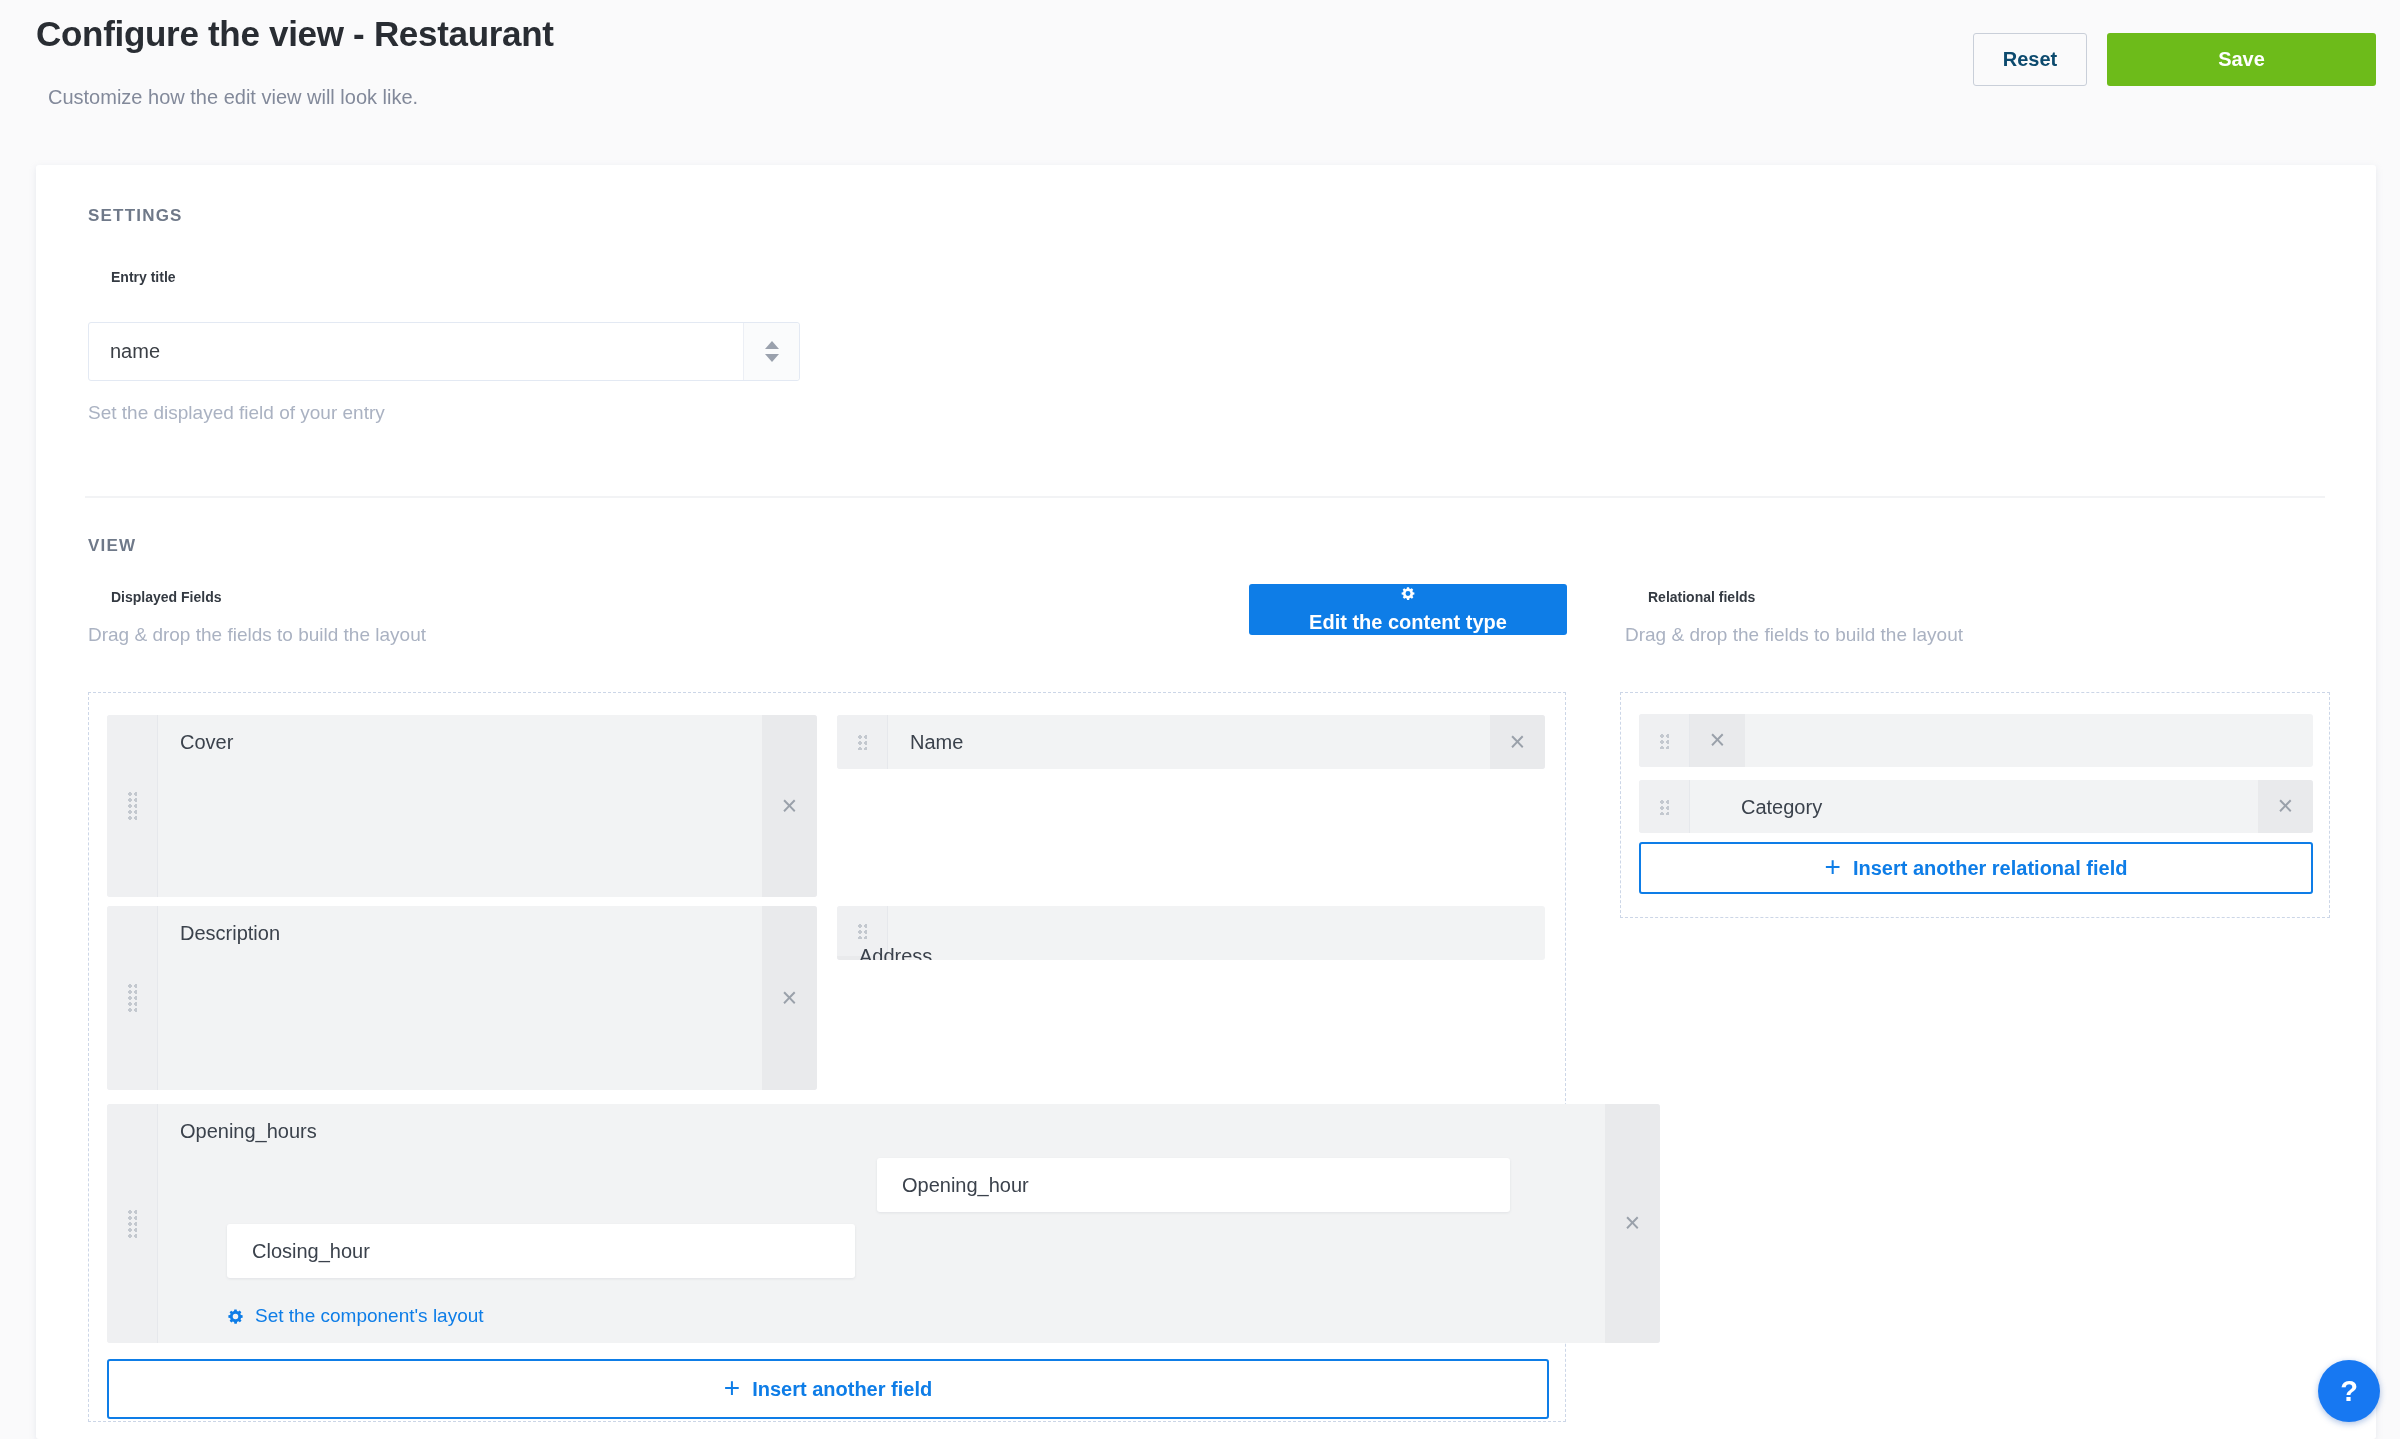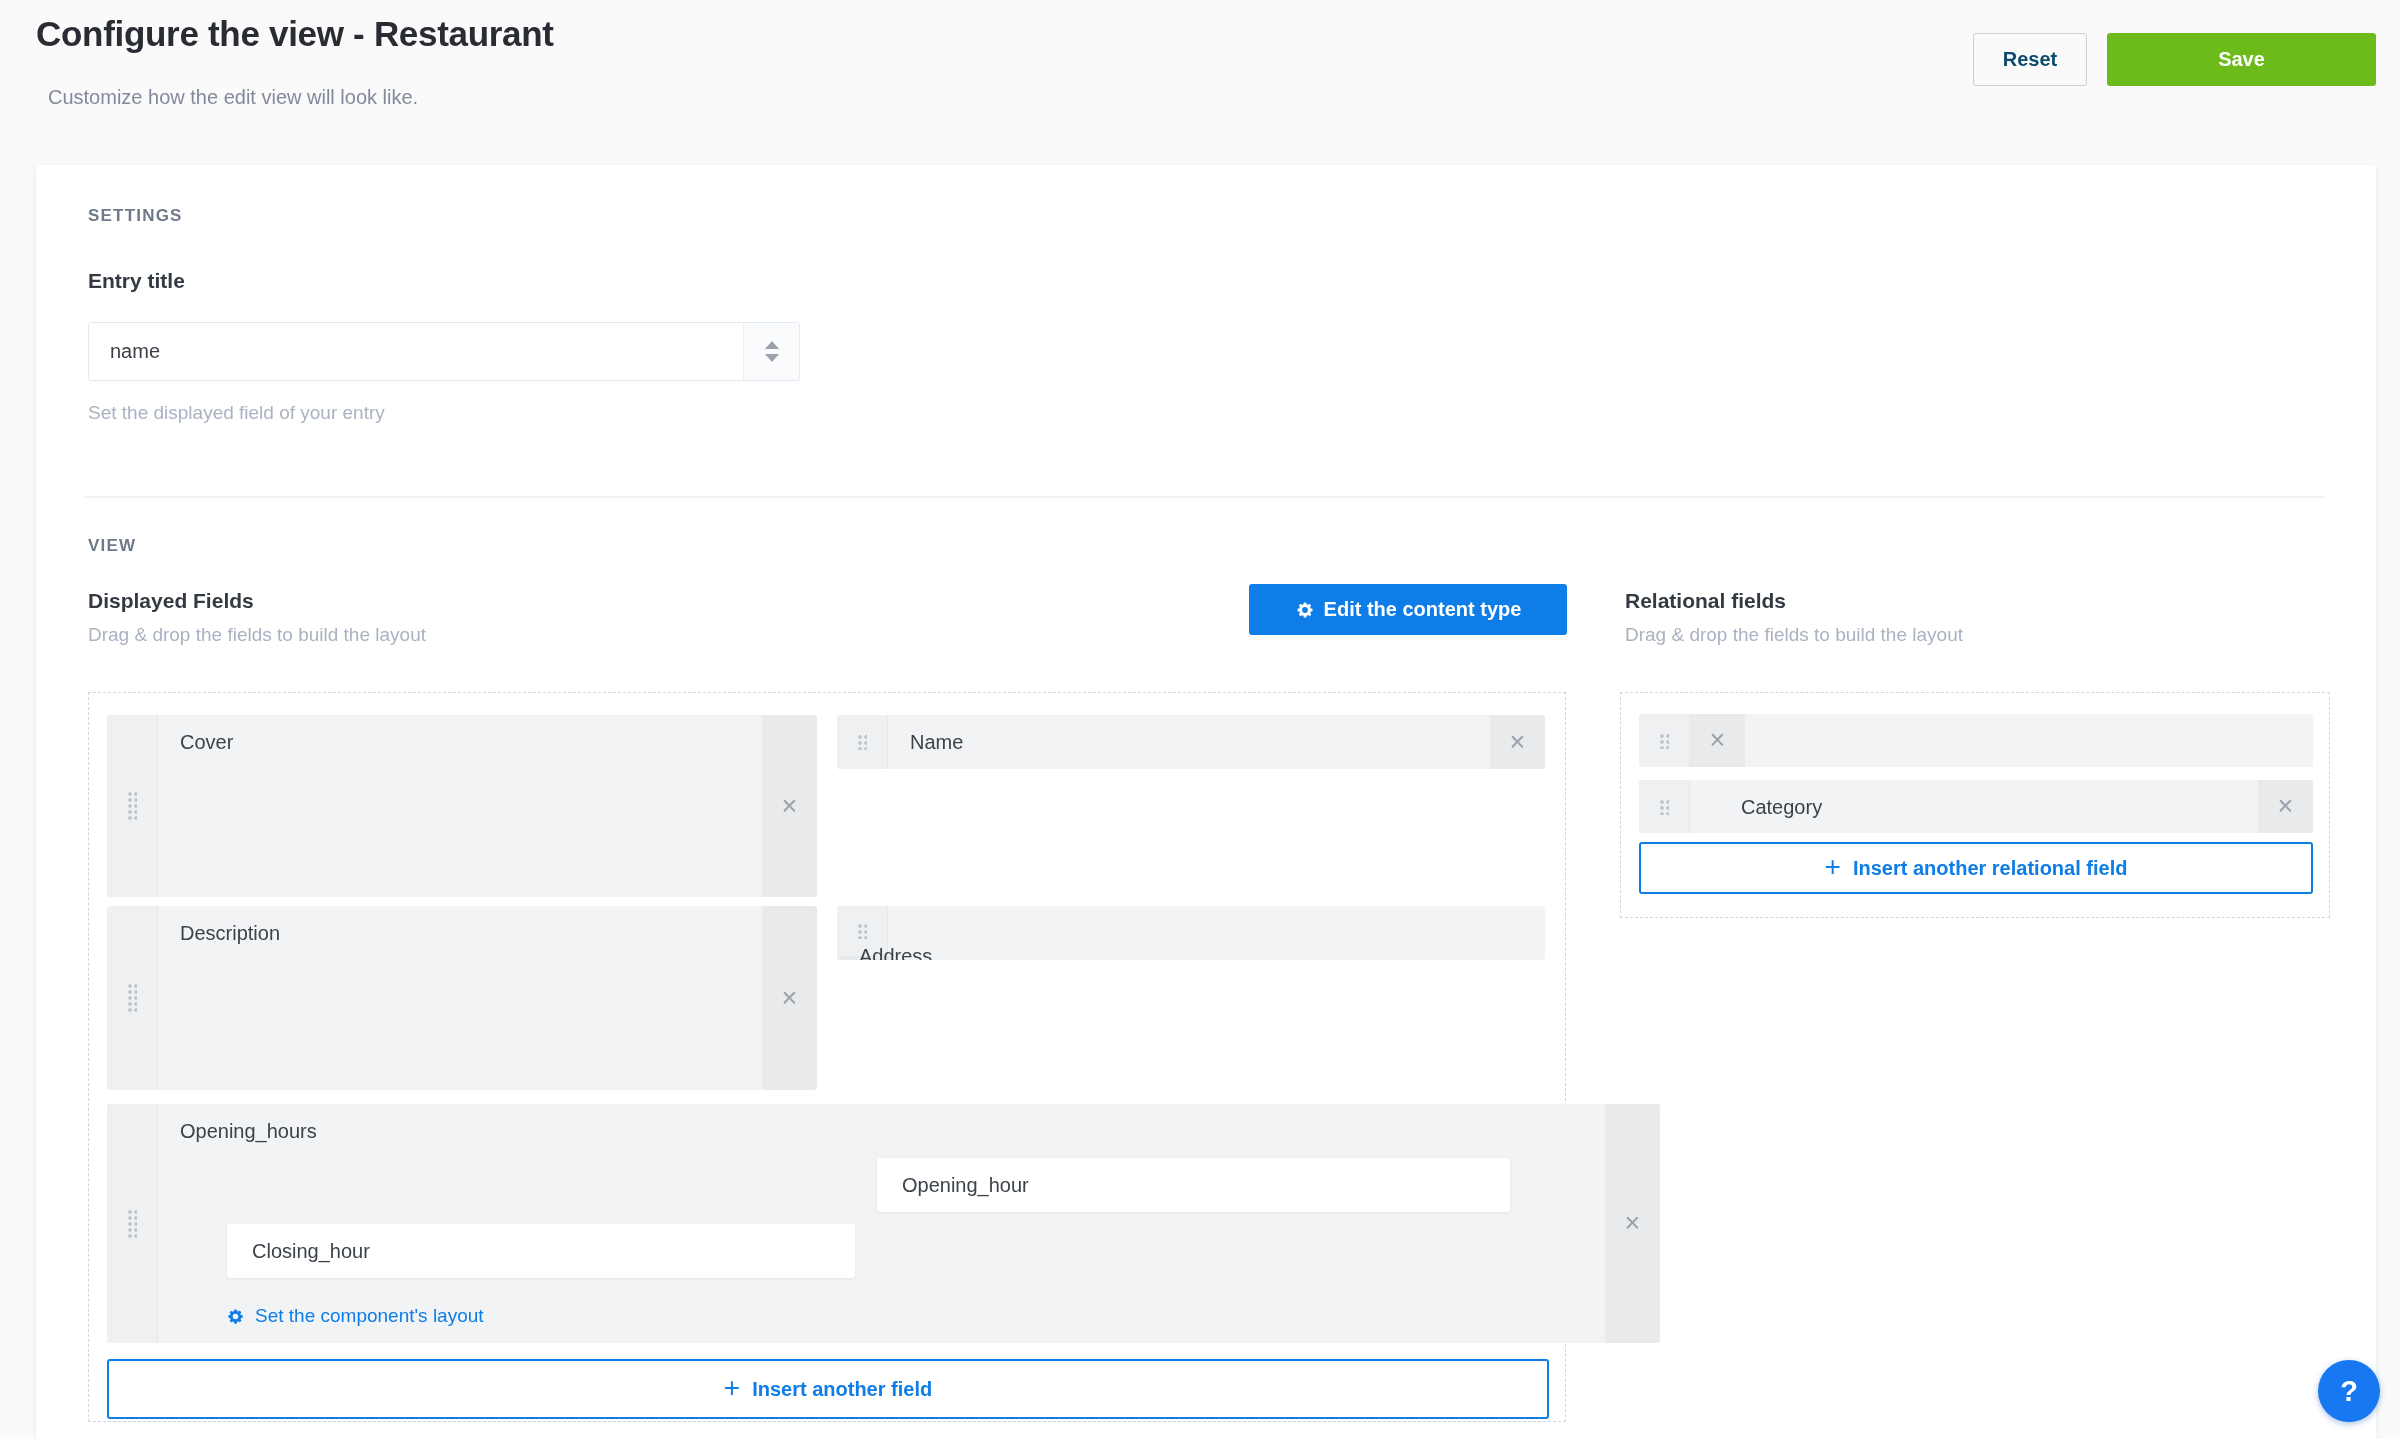--- a/index.html
+++ b/index.html
@@ -31,42 +31,42 @@
   
   .card{
     position:absolute;left:36px;top:165px;width:2340px;height:1274px;
     background:#ffffff;border-radius:3px;
     box-shadow:0 2px 6px rgba(175,185,205,.25);
   }
   .section-label{
     position:absolute;font-size:17px;font-weight:700;letter-spacing:1.2px;
     color:#6f7989;
   }
-  .field-title{position:absolute;font-size:21px;font-weight:600;color:#343a42;}
+  .field-title{position:absolute;font-size:14px;font-weight:600;color:#343a42;margin-left:23px;}
   .muted{position:absolute;font-size:19px;color:#aab2c2;}
   
   .select{
     position:absolute;left:52px;top:157px;width:712px;height:59px;
     background:#ffffff;border:1px solid #e3e9f3;border-radius:3px;
     display:flex;align-items:center;cursor:pointer;box-sizing:border-box;
   }
   .select-value{font-size:20px;color:#3b3f45;padding-left:21px;}
   .select-spin{
     margin-left:auto;width:55px;height:100%;background:#fafbfc;
     border-left:1px solid #eceff5;border-radius:0 3px 3px 0;
     display:flex;flex-direction:column;align-items:center;justify-content:center;gap:5px;
   }
   .tri-up{width:0;height:0;border-left:7px solid transparent;border-right:7px solid transparent;border-bottom:8px solid #9aa1ad;}
   .tri-down{width:0;height:0;border-left:7px solid transparent;border-right:7px solid transparent;border-top:8px solid #9aa1ad;}
   .divider{position:absolute;left:49px;top:331px;width:2240px;height:2px;background:#f2f3f5;}
   
   .btn-edit{
     position:absolute;left:1213px;top:419px;width:318px;height:51px;
     background:#0e7de7;color:#fff;font-size:20px;font-weight:600;
-    display:flex;align-items:center;justify-content:center;gap:9px;
+    display:flex;align-items:center;justify-content:center;gap:9px;flex-direction:column;
   }
   
   .panel{position:absolute;border:1px dashed #ccd6e7;box-sizing:border-box;background:#ffffff;}
   .panel-left{left:52px;top:527px;width:1478px;height:730px;}
   .panel-right{left:1584px;top:527px;width:710px;height:226px;}
   
   .field-block{
     position:absolute;display:flex;background:#f2f3f4;border-radius:3px;overflow:hidden;
   }
   .handle{

